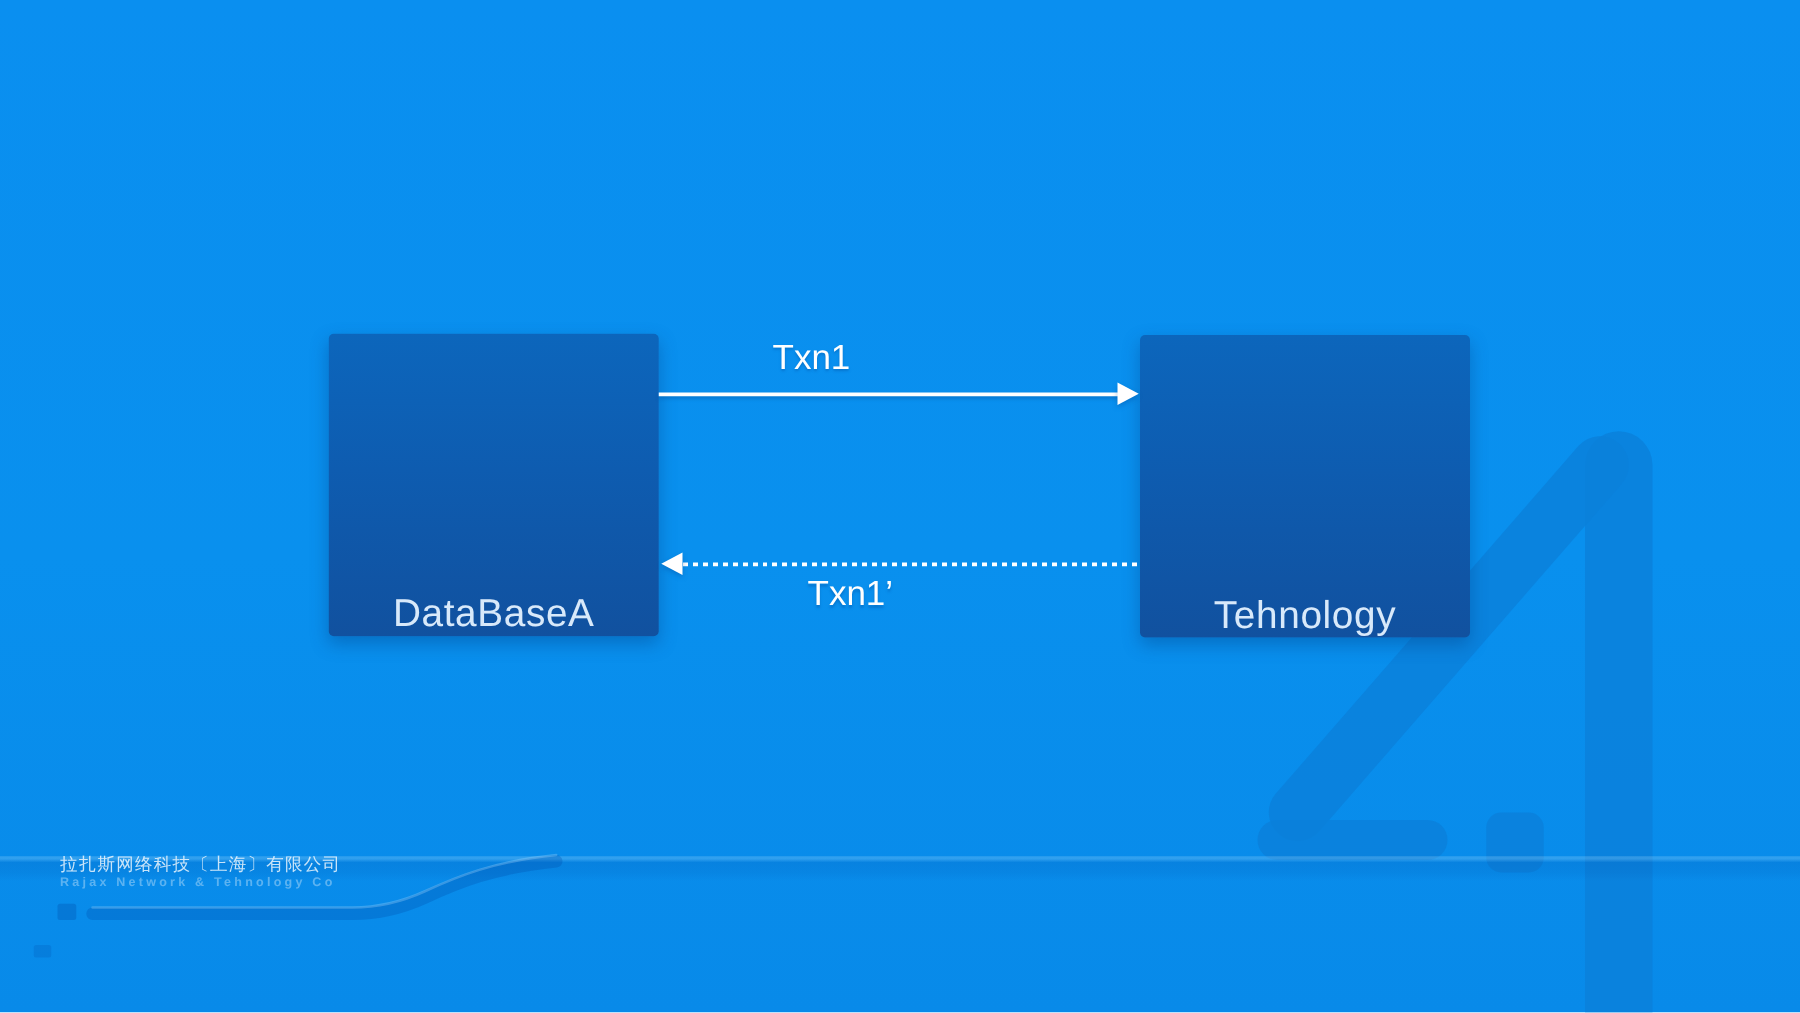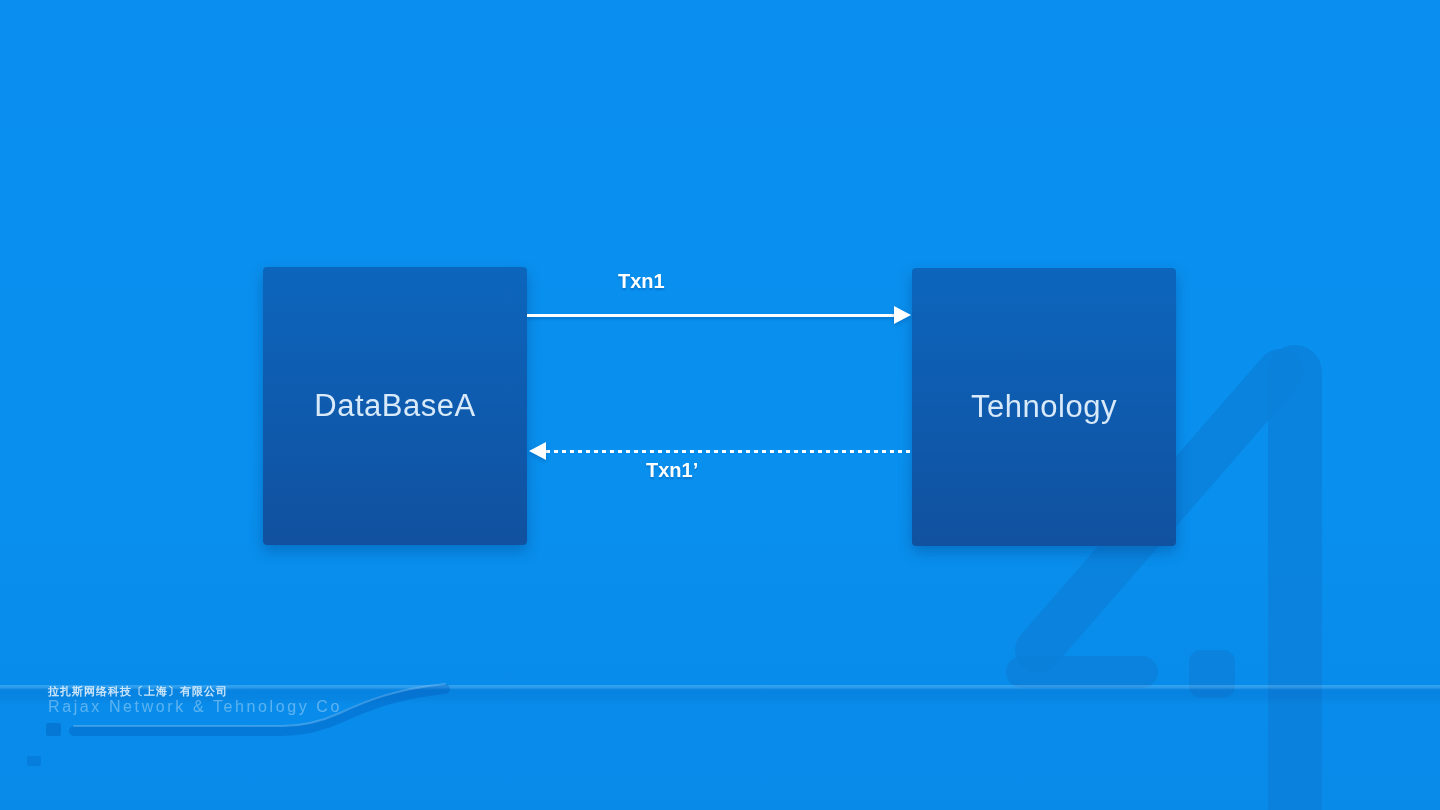--- a/index.html
+++ b/index.html
@@ -18,51 +18,51 @@
            background: linear-gradient(180deg,
               rgba(190,230,255,0.22) 0%, rgba(190,230,255,0.22) 10%,
               rgba(0,70,160,0.14) 25%, rgba(0,70,160,0.10) 65%,
               rgba(0,70,160,0) 100%); }
 
   
   .deco { position: absolute; left: 0; top: 640px; width: 600px; height: 170px; }
 
   
   .footer { position: absolute; left: 48px; top: 684px; }
-  .footer .cn { color: rgba(255,255,255,0.78); font-size: 11px; font-weight: bold;
+  .footer .cn { color: rgba(255,255,255,0.78); font-size: 14px; font-weight: normal;
                 letter-spacing: 1px; line-height: 15px; }
-  .footer .en { color: rgba(255,255,255,0.34); font-size: 16px; font-weight: normal;
+  .footer .en { color: rgba(255,255,255,0.34); font-size: 10px; font-weight: bold;
                 letter-spacing: 2.6px; line-height: 12px; margin-top: 2px; }
 
   
-  .node { position: absolute; width: 264px; height: 278px; border-radius: 4px;
+  .node { position: absolute; width: 264px; height: 242px; border-radius: 4px;
           background: linear-gradient(180deg, #0c66bc 0%, #0e5cb0 45%, #11519f 100%);
           box-shadow: 0 6px 14px rgba(4,55,120,0.35);
-          display: flex; align-items: center; justify-content: center; }
+          display: flex; align-items: flex-end; justify-content: center; }
   .node-a { left: 263px; top: 267px; }
   .node-b { left: 912px; top: 268px; }
   .node .label { color: #d8e9fa; font-size: 31px; font-weight: normal;
                  letter-spacing: 0.5px; }
 
   
   .edge-line-solid { position: absolute; left: 527px; top: 314px; width: 369px; height: 3px;
                      background: #ffffff; box-shadow: 0 2px 3px rgba(0,70,150,0.35); }
   .head-right { position: absolute; left: 894px; top: 306px; width: 0; height: 0;
                 border-left: 17px solid #ffffff;
                 border-top: 9px solid transparent; border-bottom: 9px solid transparent;
                 filter: drop-shadow(0 2px 2px rgba(0,70,150,0.35)); }
   .edge-line-dotted { position: absolute; left: 546px; top: 450px; width: 366px; height: 3px;
                       background: repeating-linear-gradient(90deg,
                         #ffffff 0px, #ffffff 4px, transparent 4px, transparent 8px); }
   .head-left { position: absolute; left: 529px; top: 442px; width: 0; height: 0;
                border-right: 17px solid #ffffff;
                border-top: 9px solid transparent; border-bottom: 9px solid transparent;
                filter: drop-shadow(0 2px 2px rgba(0,70,150,0.35)); }
 
-  .edge-label { position: absolute; color: #ffffff; font-weight: bold; font-size: 20px;
+  .edge-label { position: absolute; color: #ffffff; font-weight: normal; font-size: 28px;
                 text-shadow: 0 2px 2px rgba(0,70,150,0.35); }
   .edge-label-1 { left: 618px; top: 270px; }
   .edge-label-2 { left: 646px; top: 459px; text-align: right; }
 </style>
 </head>
 <body>
 
 <div class="stage">
 
   <svg class="wm4" viewBox="0 0 480 500" aria-hidden="true">

